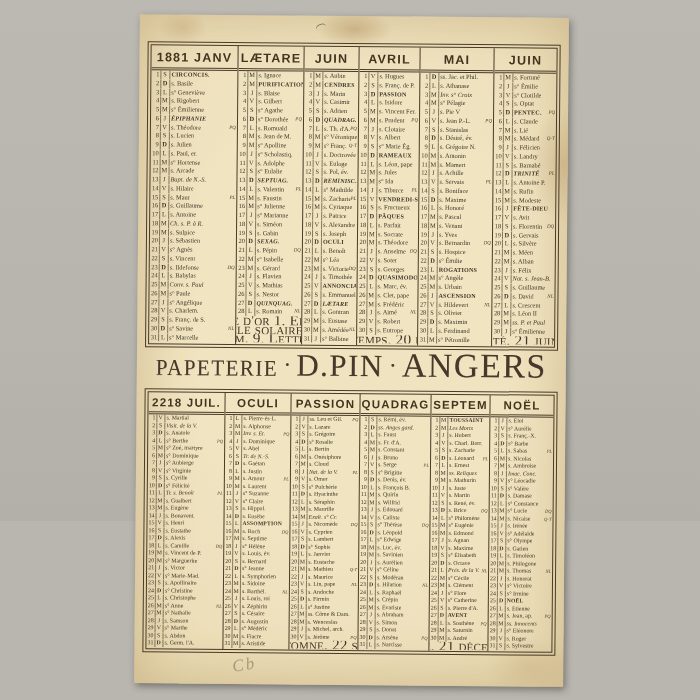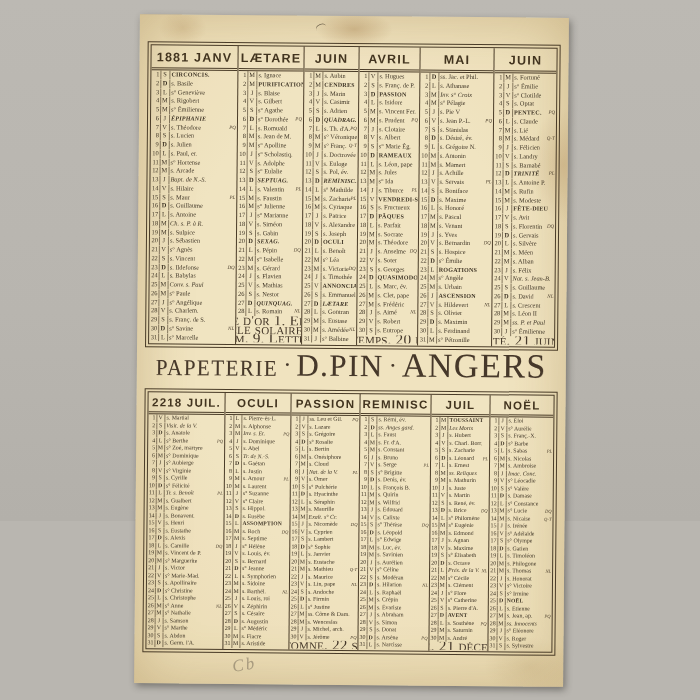--- a/index.html
+++ b/index.html
@@ -1522,21 +1522,21 @@
             <div class="drow">
               <span class="dn">30</span>
               <span class="dw">V</span>
               <span class="dname">s. Jérôme</span>
               <span class="mk">PQ</span>
             </div>
             <div class="drow note">Automne, 22 sept.</div>
           </div>
         </div>
         <div class="mcol" style="width: 71px;">
-          <div class="mhead">REMINISC</div>
+          <div class="mhead">QUADRAG</div>
           <div class="mbody">
             <div class="drow">
               <span class="dn">1</span>
               <span class="dw">S</span>
               <span class="dname">s. Rémi, év.</span>
             </div>
             <div class="drow">
               <span class="dn">2</span>
               <span class="dw sun">D</span>
               <span class="dname fi">ss. Anges gard.</span>
@@ -1686,21 +1686,21 @@
               <span class="mk">PQ</span>
             </div>
             <div class="drow">
               <span class="dn">31</span>
               <span class="dw">L</span>
               <span class="dname">s. Narcisse</span>
             </div>
           </div>
         </div>
         <div class="mcol" style="width: 59px;">
-          <div class="mhead">JUIL</div>
+          <div class="mhead">SEPTEM</div>
           <div class="mbody">
             <div class="drow">
               <span class="dn">1</span>
               <span class="dw">M</span>
               <span class="dname fb">TOUSSAINT</span>
             </div>
             <div class="drow">
               <span class="dn">2</span>
               <span class="dw">M</span>
               <span class="dname fi">Les Morts</span>

